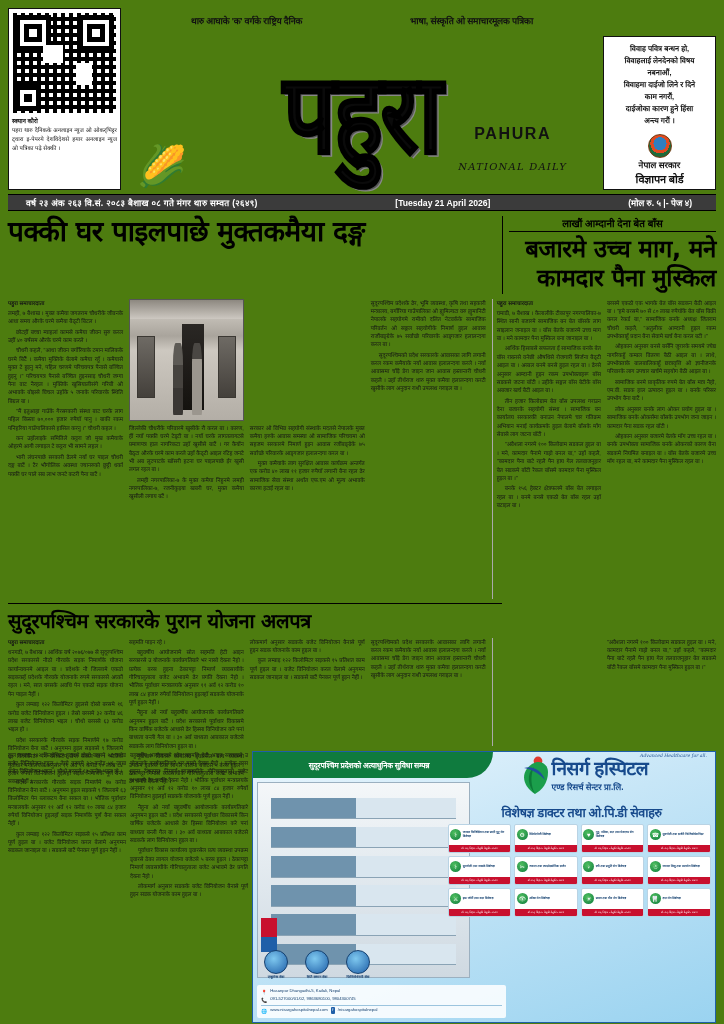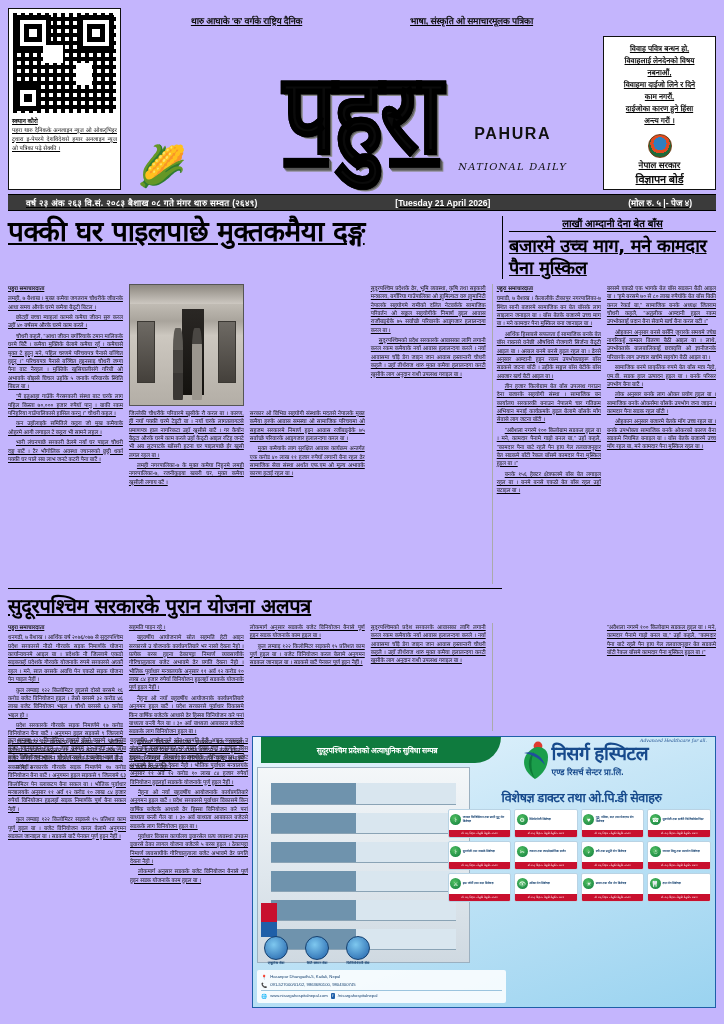--- a/index.html
+++ b/index.html
@@ -5,23 +5,22 @@
   * { box-sizing: border-box; margin: 0; padding: 0; }
   html, body {
     width: 724px; height: 1024px;
     background: #ffffff;
     font-family: "Liberation Sans", "DejaVu Sans", sans-serif;
     overflow: hidden;
   }
   #page {
     position: relative;
     width: 724px; height: 1024px;
-    background: #c4b5fd;
+    background: #4d7c0f;
     padding: 8px 8px 0 8px;
-    text-decoration: underline;
   }
 
   
   .masthead {
     display: flex;
     align-items: stretch;
     height: 182px;
     gap: 4px;
   }
   .qr-box {
@@ -141,22 +140,22 @@
     letter-spacing: -.5px; line-height: 1.12;
     font-family: "DejaVu Sans", sans-serif;
     white-space: nowrap;
   }
   .head-right { width: 214px; border-left: 1.2px solid #000; padding-left: 6px; }
   .kicker {
     font-size: 10px; font-weight: bold; text-align: center;
     border-bottom: 1.2px solid #000; padding-bottom: 1px; color: #000;
   }
   .head-sub {
-    font-size: 18px; font-weight: bold; line-height: 1.22;
-    text-align: left; margin-top: 3px; color: #000;
+    font-size: 24px; font-weight: bold; line-height: 1.22;
+    text-align: right; margin-top: 3px; color: #000;
     font-family: "DejaVu Sans", sans-serif; letter-spacing: -.3px;
   }
 
   
   .bodygrid {
     display: flex; gap: 6px; margin-top: 5px;
     height: 300px;
   }
   .col { font-size: 5.5px; line-height: 1.52; text-align: justify; color: #151515; }
   .col p { margin-bottom: 2px; text-indent: 8px; }
@@ -216,21 +215,21 @@
     border: 1.5px solid #1f5fa8;
     background: linear-gradient(160deg,#eaf6fd 0%, #c7e6f7 40%, #9ad3f0 100%);
     position: relative; overflow: hidden;
   }
   .ad-banner {
     position: absolute; left: 0; top: 0; width: 52%; height: 26px;
     background: #0f7b3e;
     border-radius: 0 0 40px 0;
     color: #fff; font-size: 7.6px; font-weight: bold;
     display: flex; align-items: center; justify-content: center;
-    padding-right: 8px; letter-spacing: -.2px; margin-left: 8px;
+    padding-right: 8px; letter-spacing: -.2px;
   }
   .ad-building {
     position: absolute; left: 4px; top: 30px; width: 46%; height: 196px;
     background: linear-gradient(180deg,#f4f7f9 0%, #dfe7ed 55%, #cfd9e1 100%);
     border: 1px solid #9bb0c0;
   }
   .ad-building .fl {
     position: absolute; left: 6%; width: 88%; height: 11%;
     background: linear-gradient(90deg,#6f93ad 0 46%, #d9e6ef 46% 100%);
     border-bottom: 1px solid #8aa3b5;

